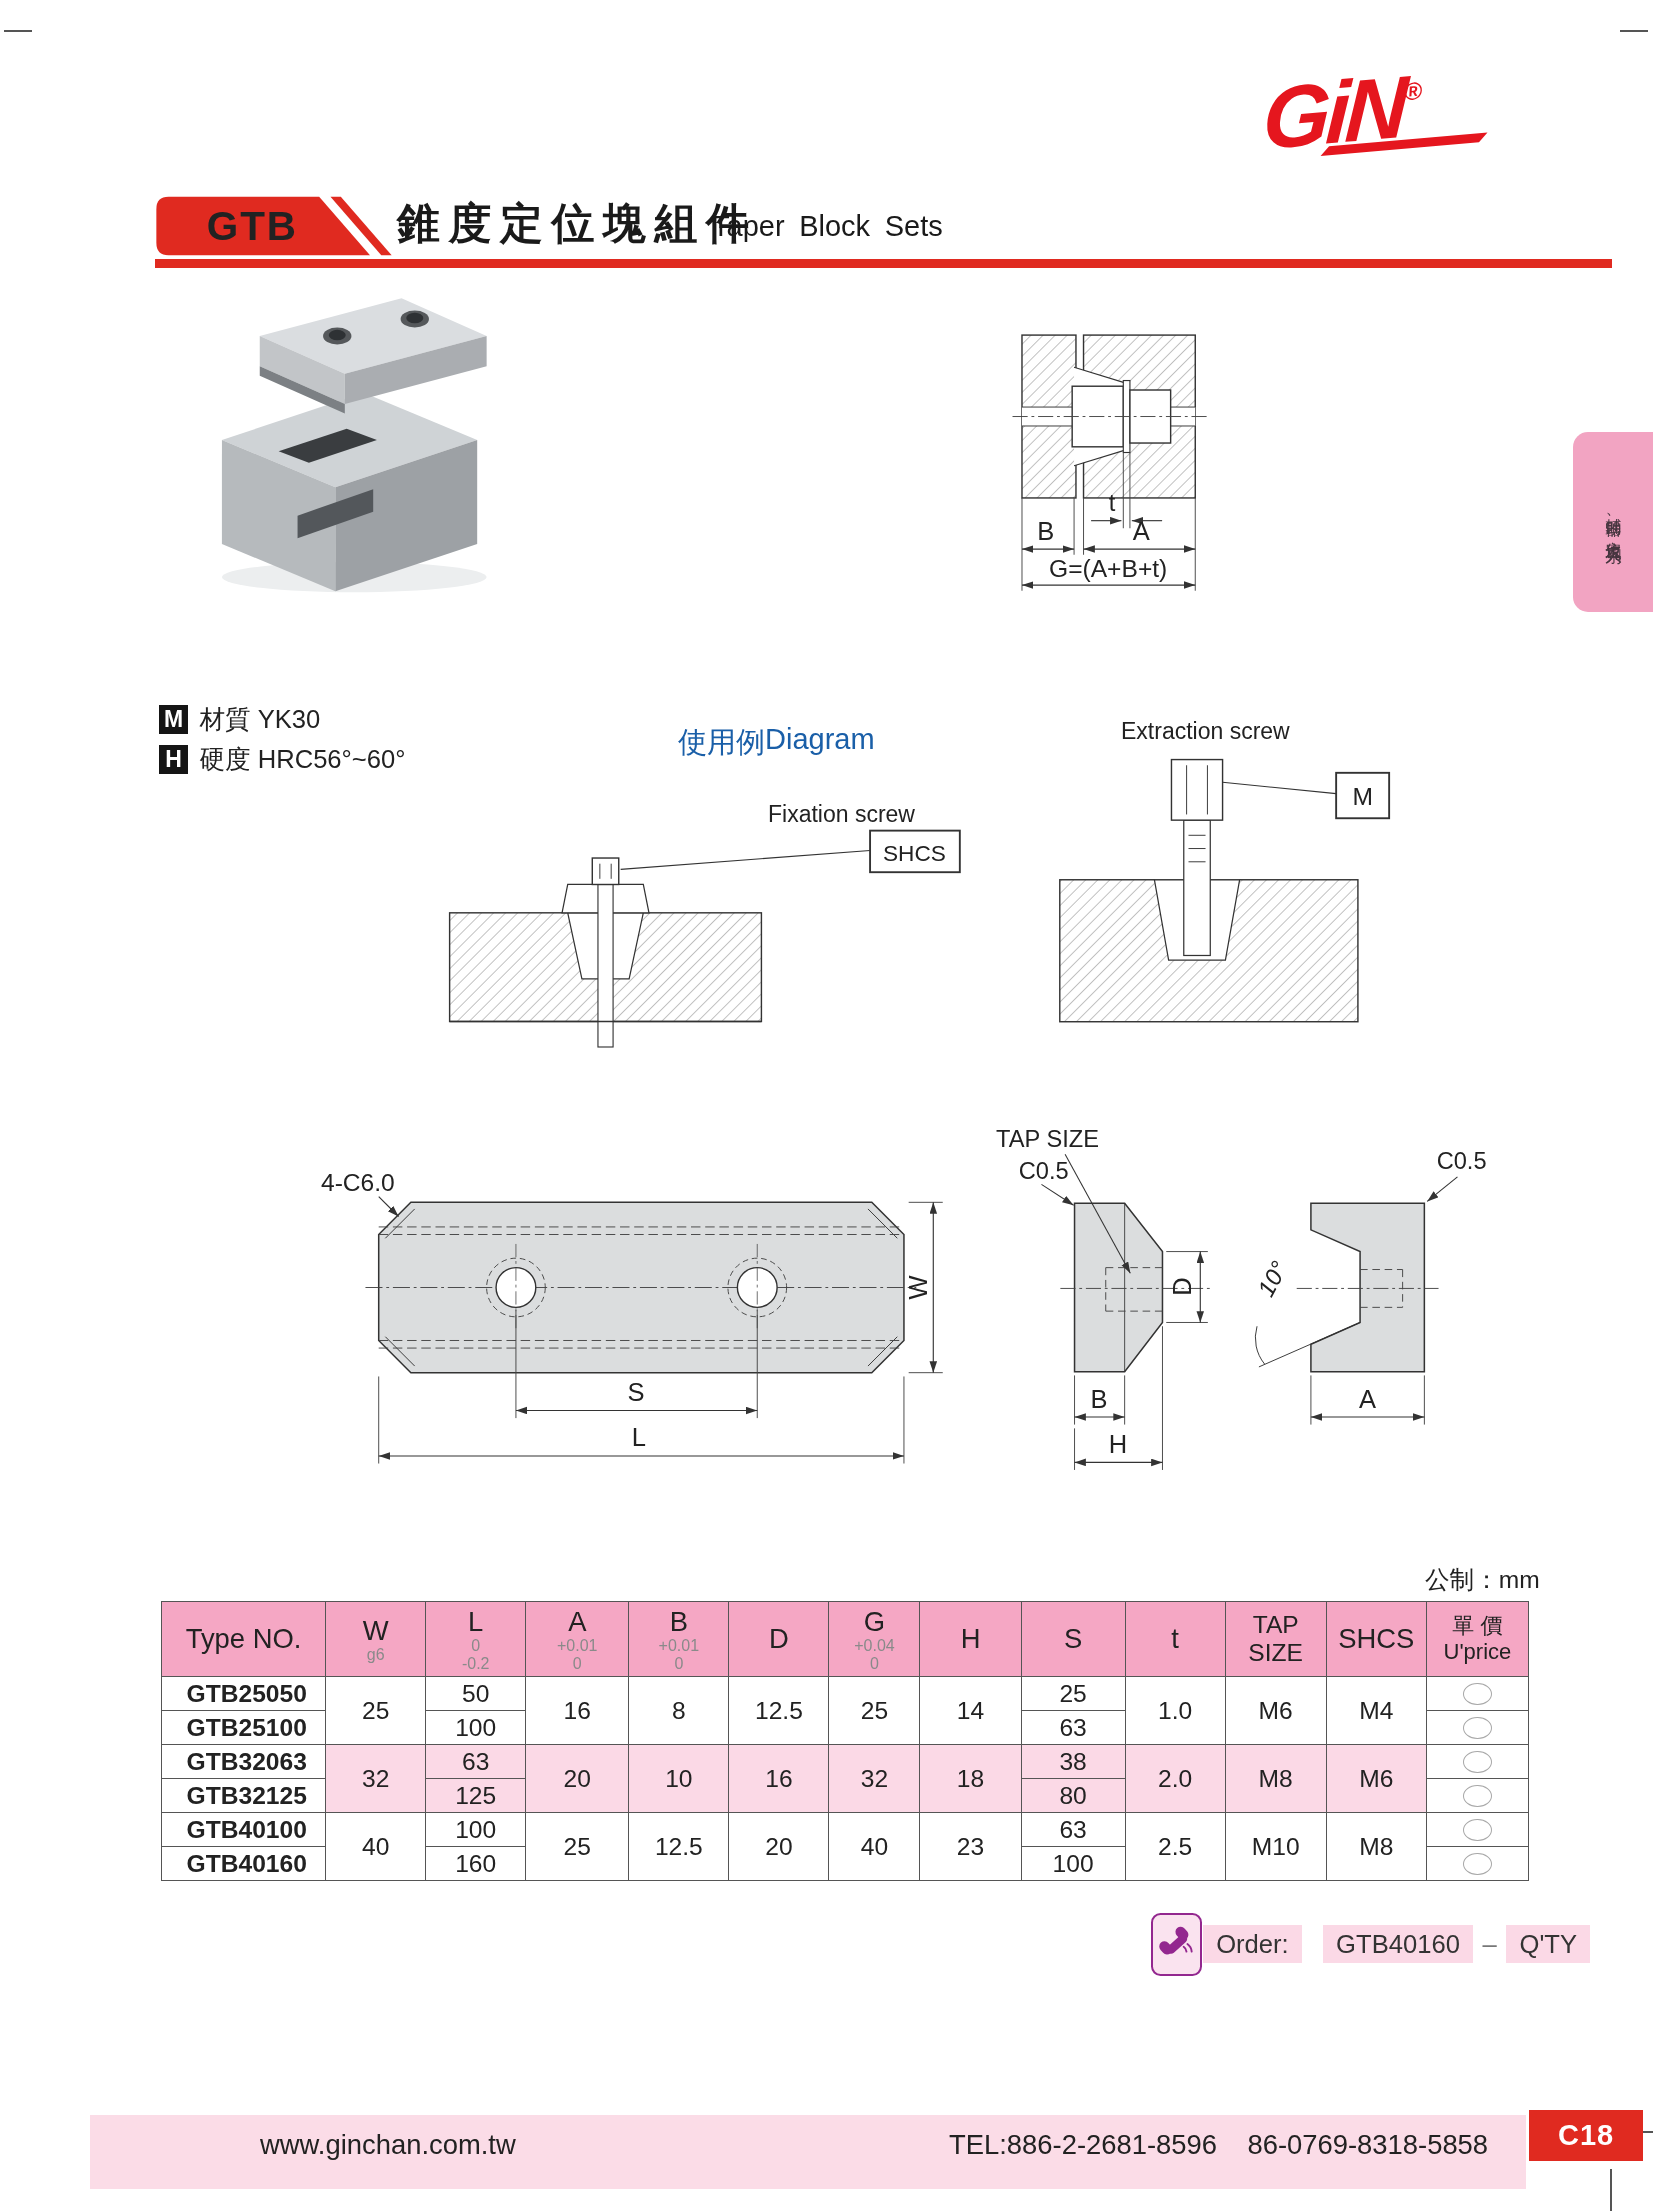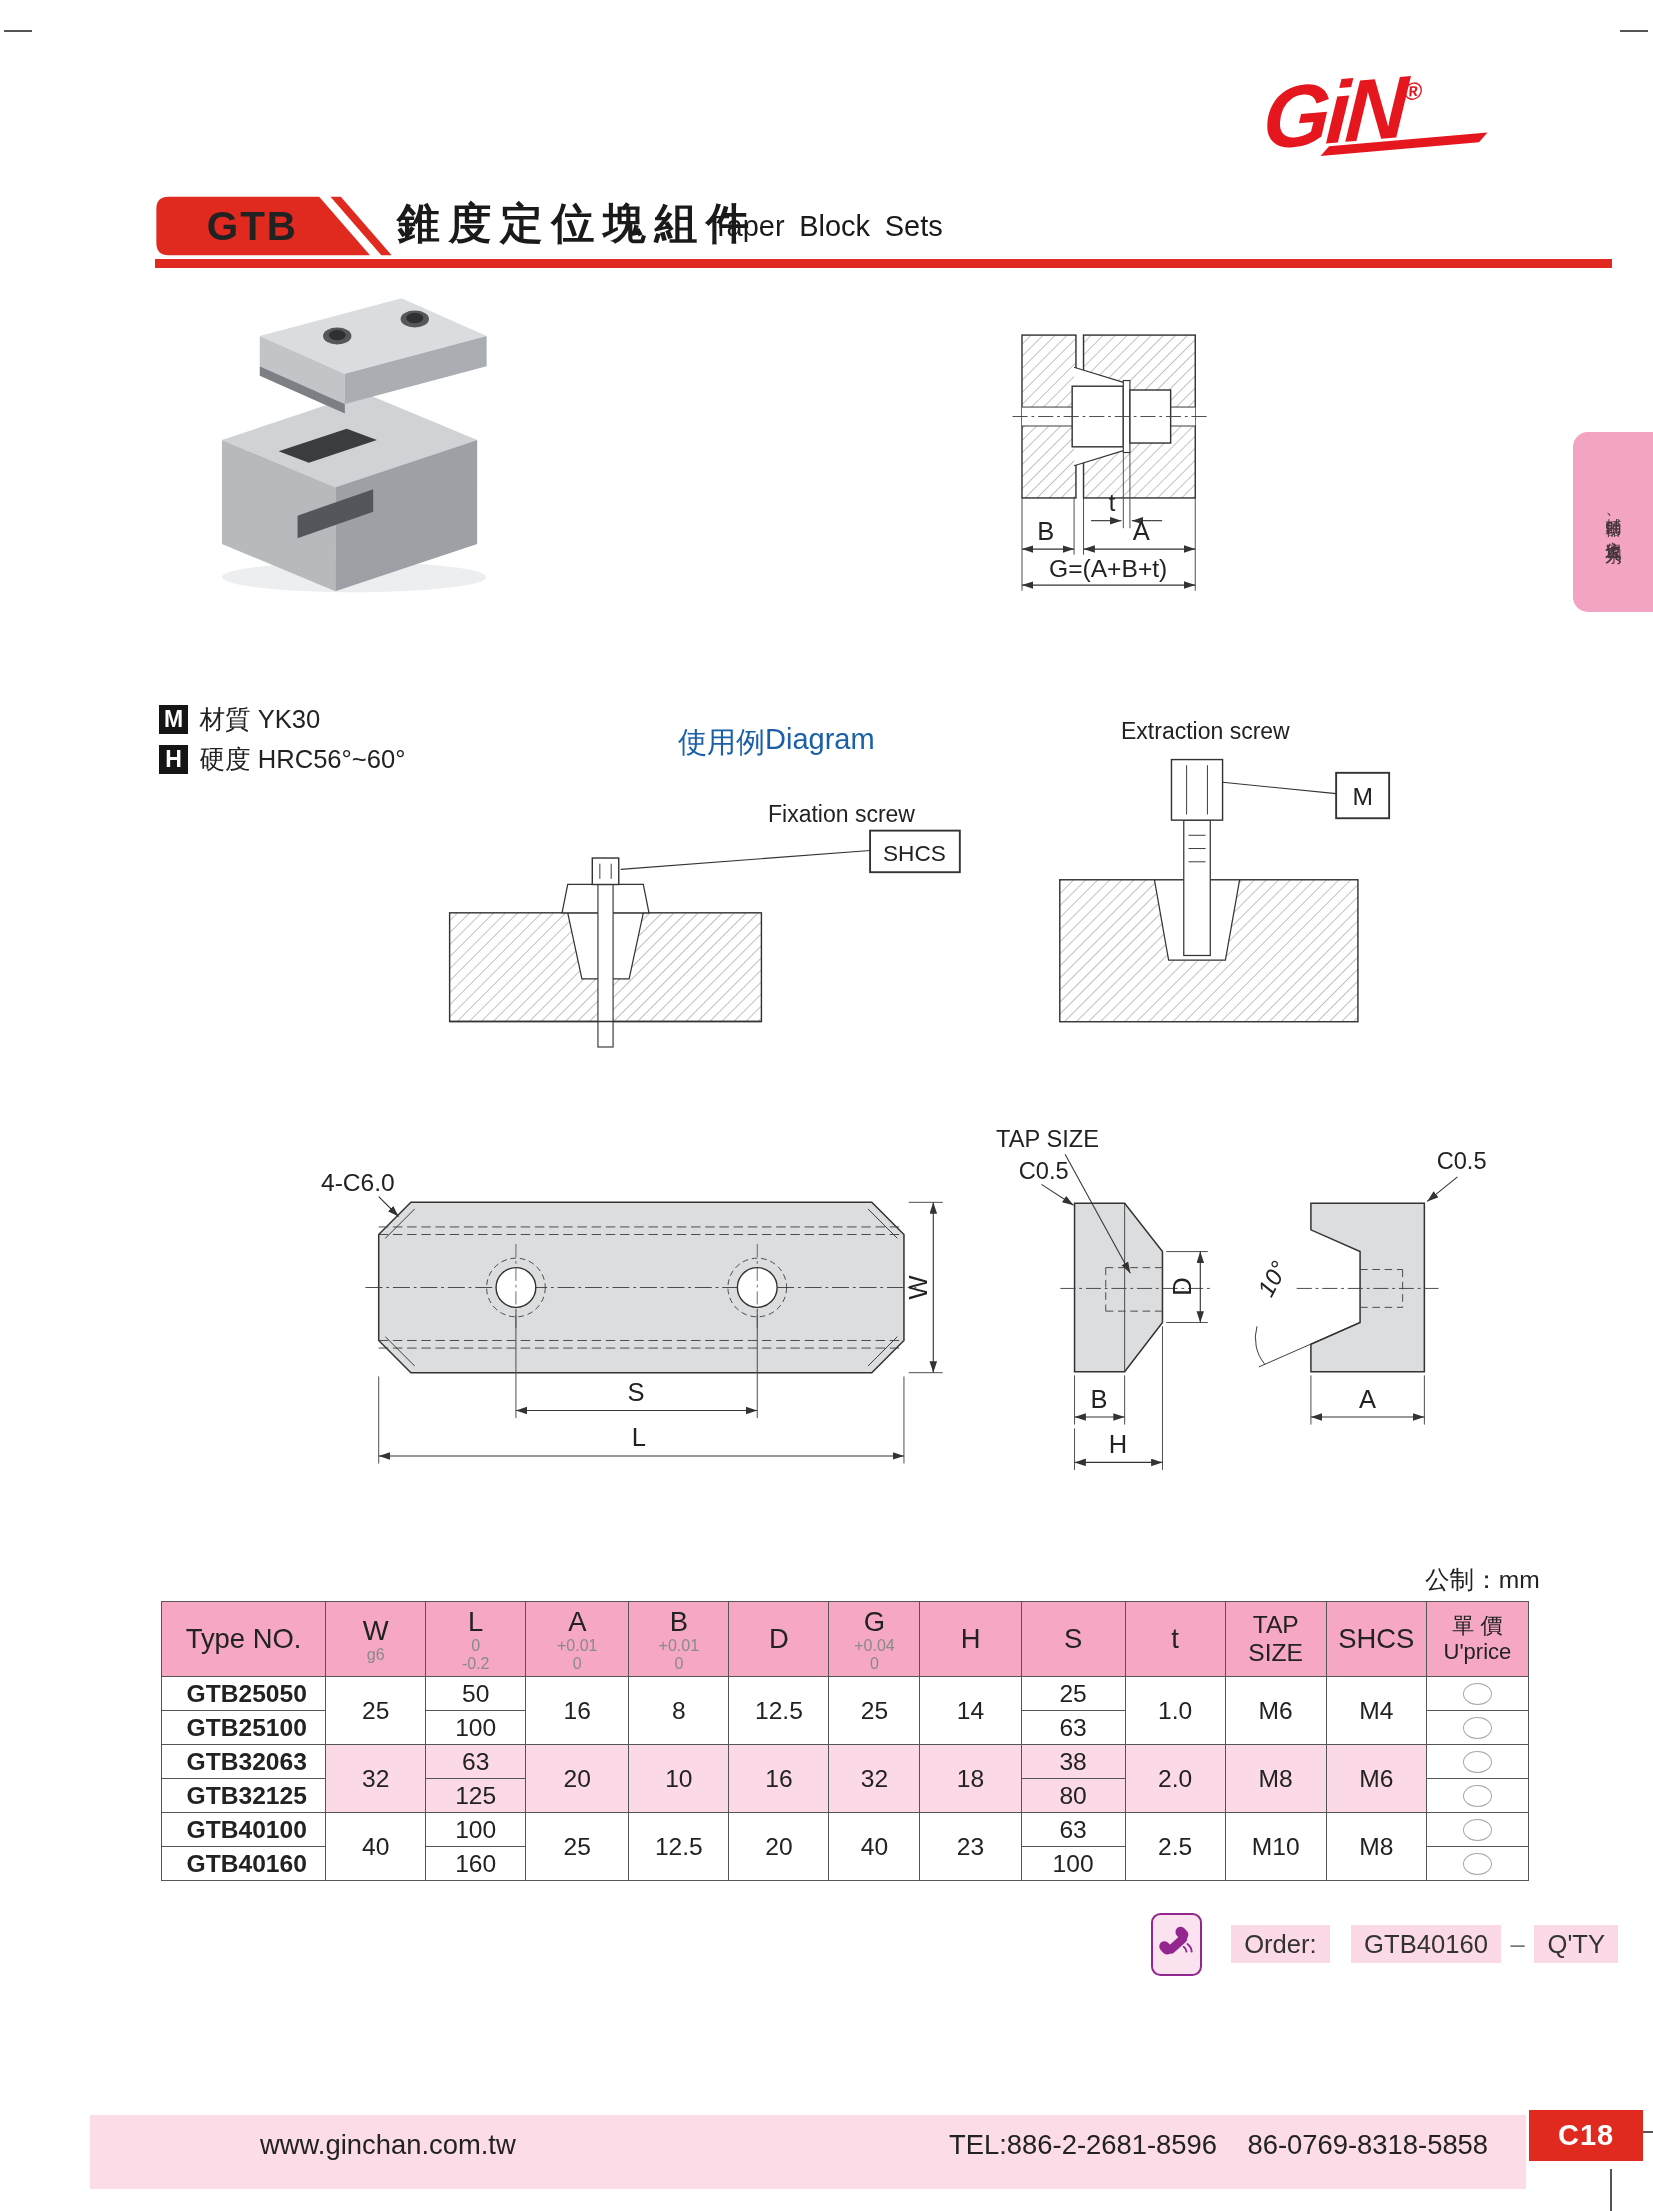--- a/index.html
+++ b/index.html
@@ -55,21 +55,21 @@
   .type-cell{text-align:left;padding-left:24.6px;font-weight:bold;font-size:24.6px}
   .hl{background:#FBD9E6}
   .gsep td{border-top:1.9px solid #444}
   .circle{width:26.5px;height:20px;border:1.9px solid #a8a8a8;border-radius:50%;margin:0 auto;background:#fff}
 
   
   .order-row{left:1151px;top:1912px;display:flex;align-items:center;height:64px}
   .phone-box{width:47px;height:59px;border:2.8px solid #93278F;border-radius:9.5px;background:#FAE3EF;
              display:flex;align-items:center;justify-content:center}
   .chip{background:#FBD9E6;padding:4.7px 13.2px;font-size:25.6px;color:#333}
-  .order-chip{margin-left:29px}
+  .order-chip{margin-left:1px}
   .example-chip{margin-left:21px}
   .qty-chip{margin-left:9.5px}
   .dash{margin-left:9.5px;font-size:25.6px;color:#777}
 
   
   .footer-band{left:90px;top:2115px;width:1436px;height:74px;background:#FBDCE7}
   .site{left:260px;top:2129px;font-size:27.4px;color:#222}
   .tel{left:949px;top:2129px;font-size:27.4px;color:#222;white-space:pre}
   .page-box{left:1529px;top:2110px;width:114px;height:51px;background:#E02A20;color:#fff;
             font-size:29px;font-weight:bold;text-align:center;line-height:51px;letter-spacing:0.9px}

